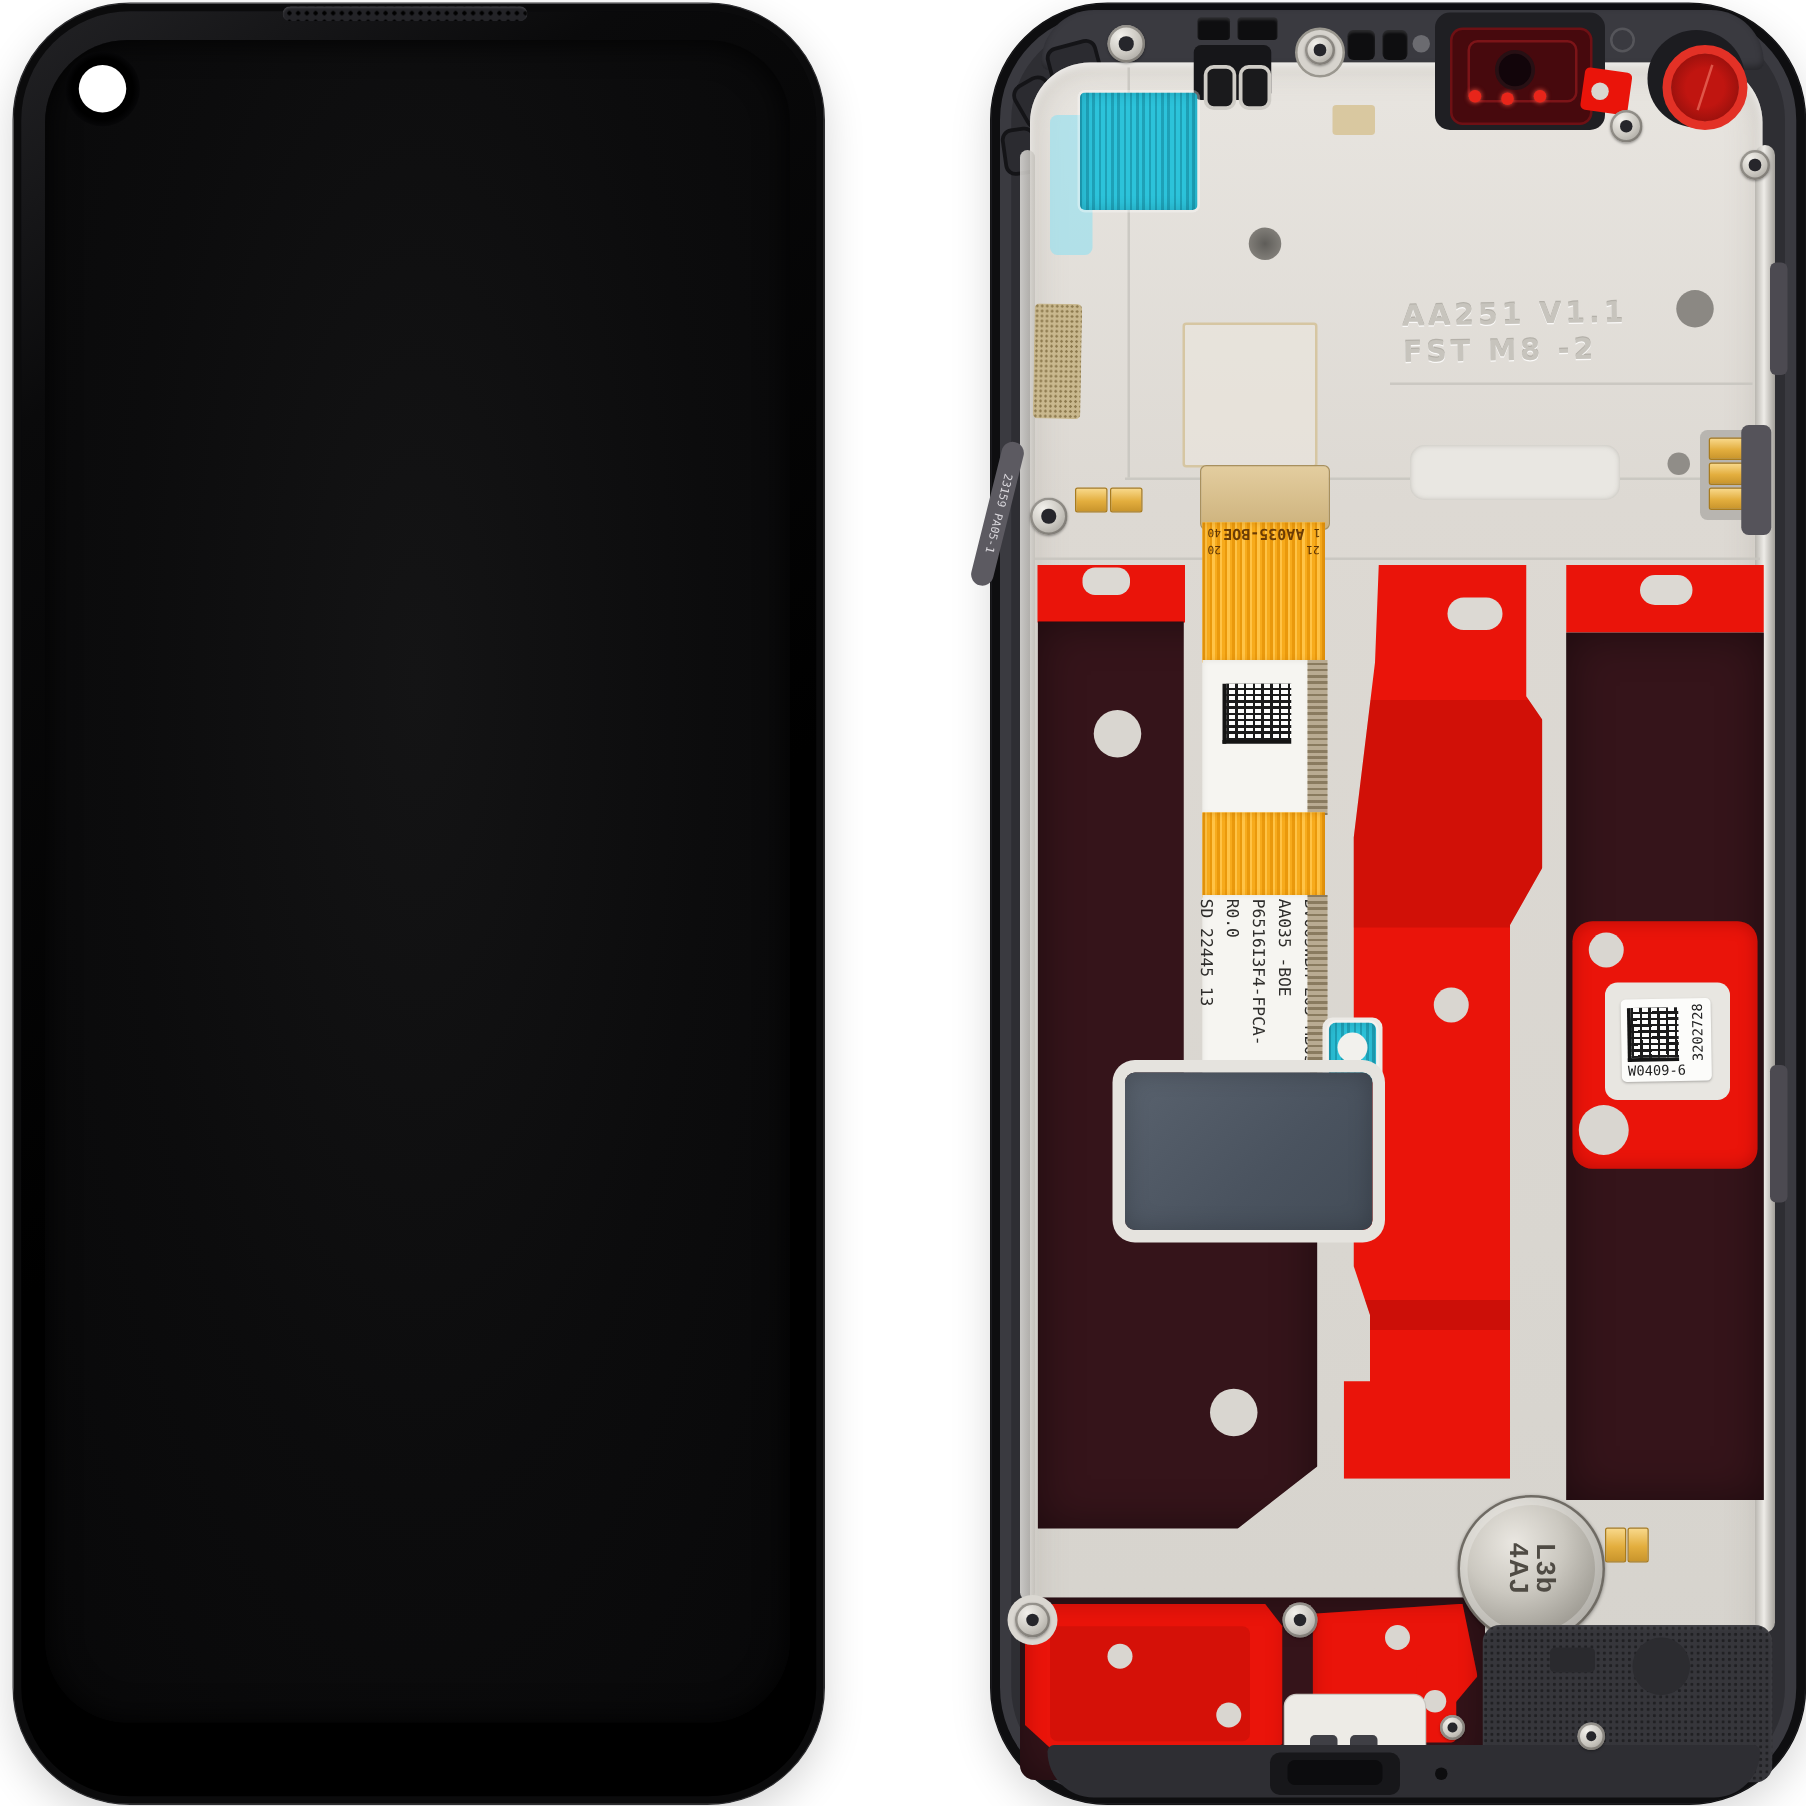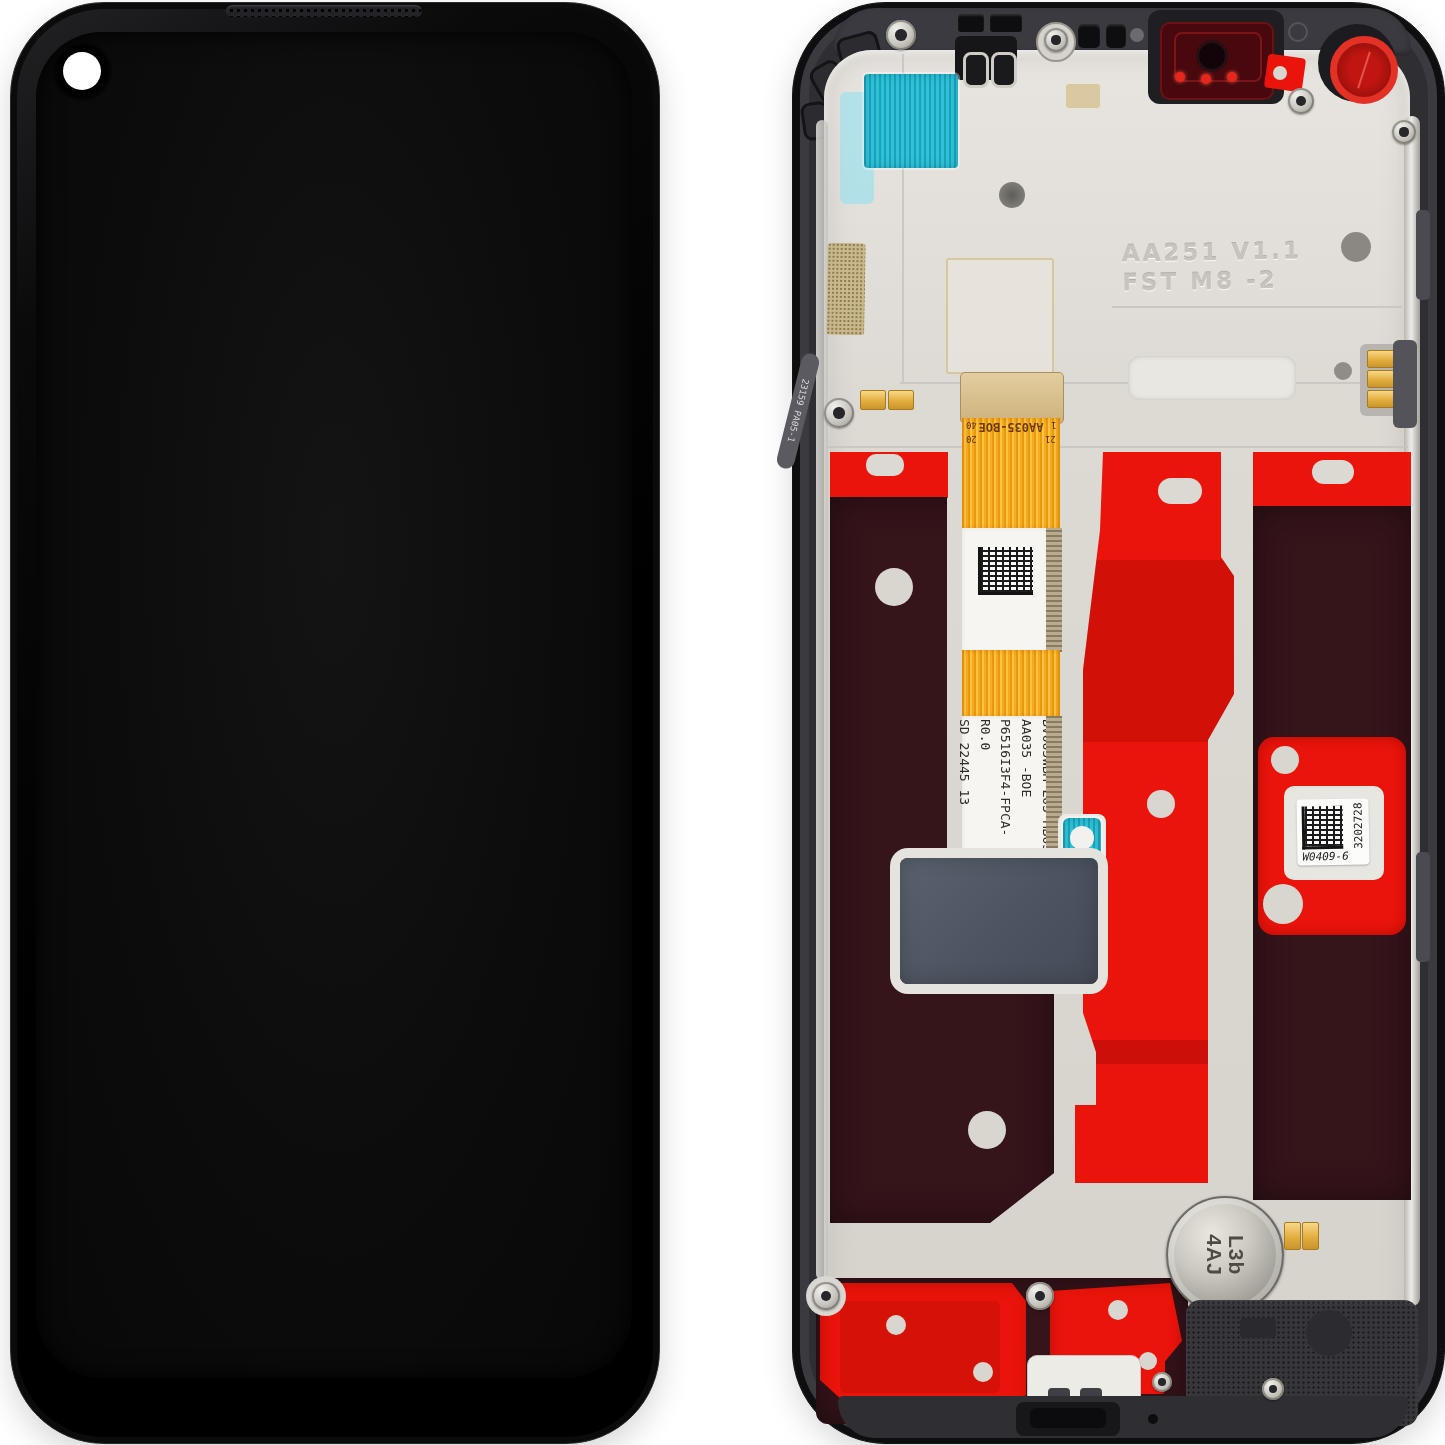--- a/index.html
+++ b/index.html
@@ -165,21 +165,21 @@
   <div class="a pill" style="left:1312px;top:460px;width:42px;height:24px;border-radius:12px;"></div>
   <div class="a maroon" style="left:1253px;top:506px;width:158px;height:694px;"></div>
   <div class="a red" style="left:1258px;top:737px;width:148px;height:198px;border-radius:16px;box-shadow:inset 0 0 14px rgba(120,5,2,.45);"></div>
   <div class="a hole-lt" style="left:1271px;top:746px;width:28px;height:28px;"></div>
   <div class="a hole-lt" style="left:1263px;top:884px;width:40px;height:40px;"></div>
 
   <div class="a" style="left:1284px;top:786px;width:100px;height:94px;border-radius:10px;background:#e8e6e1;"></div>
   <div class="a" style="left:1297px;top:799px;width:72px;height:66px;border-radius:4px;background:#fcfcfa;transform:rotate(-1deg);box-shadow:0 1px 2px rgba(0,0,0,.25);">
     <div class="a dm" style="left:5px;top:7px;width:38px;height:40px;"></div>
     <div class="a vtext-flip" style="right:4px;top:4px;font-size:11px;color:#222;">3202728</div>
-    <div class="a" style="left:5px;bottom:2px;font-size:11px;font-family:'DejaVu Sans Mono',monospace;color:#222;font-style:italic;">W0409-6</div>
+    <div class="a" style="left:5px;bottom:2px;font-size:11px;font-family:'DejaVu Sans Mono',monospace;color:#222;">W0409-6</div>
   </div>
 
   <div class="a" style="left:960px;top:372px;width:102px;height:50px;border-radius:5px;border:1px solid #a8905e;background:linear-gradient(#e3cd9f,#cdb27c);"></div>
   <div class="a flex-orange" style="left:962px;top:418px;width:98px;height:112px;">
     <div class="a" style="left:0;top:2px;width:98px;text-align:center;transform:rotate(180deg);font-size:12px;font-weight:bold;color:#6b3c05;font-family:'DejaVu Sans Mono',monospace;">AA035-BOE</div>
     <span class="tinypin" style="left:4px;top:2px;">40</span>
     <span class="tinypin" style="left:4px;top:16px;">20</span>
     <span class="tinypin" style="right:4px;top:2px;">1</span>
     <span class="tinypin" style="right:4px;top:16px;">21</span>
   </div>

